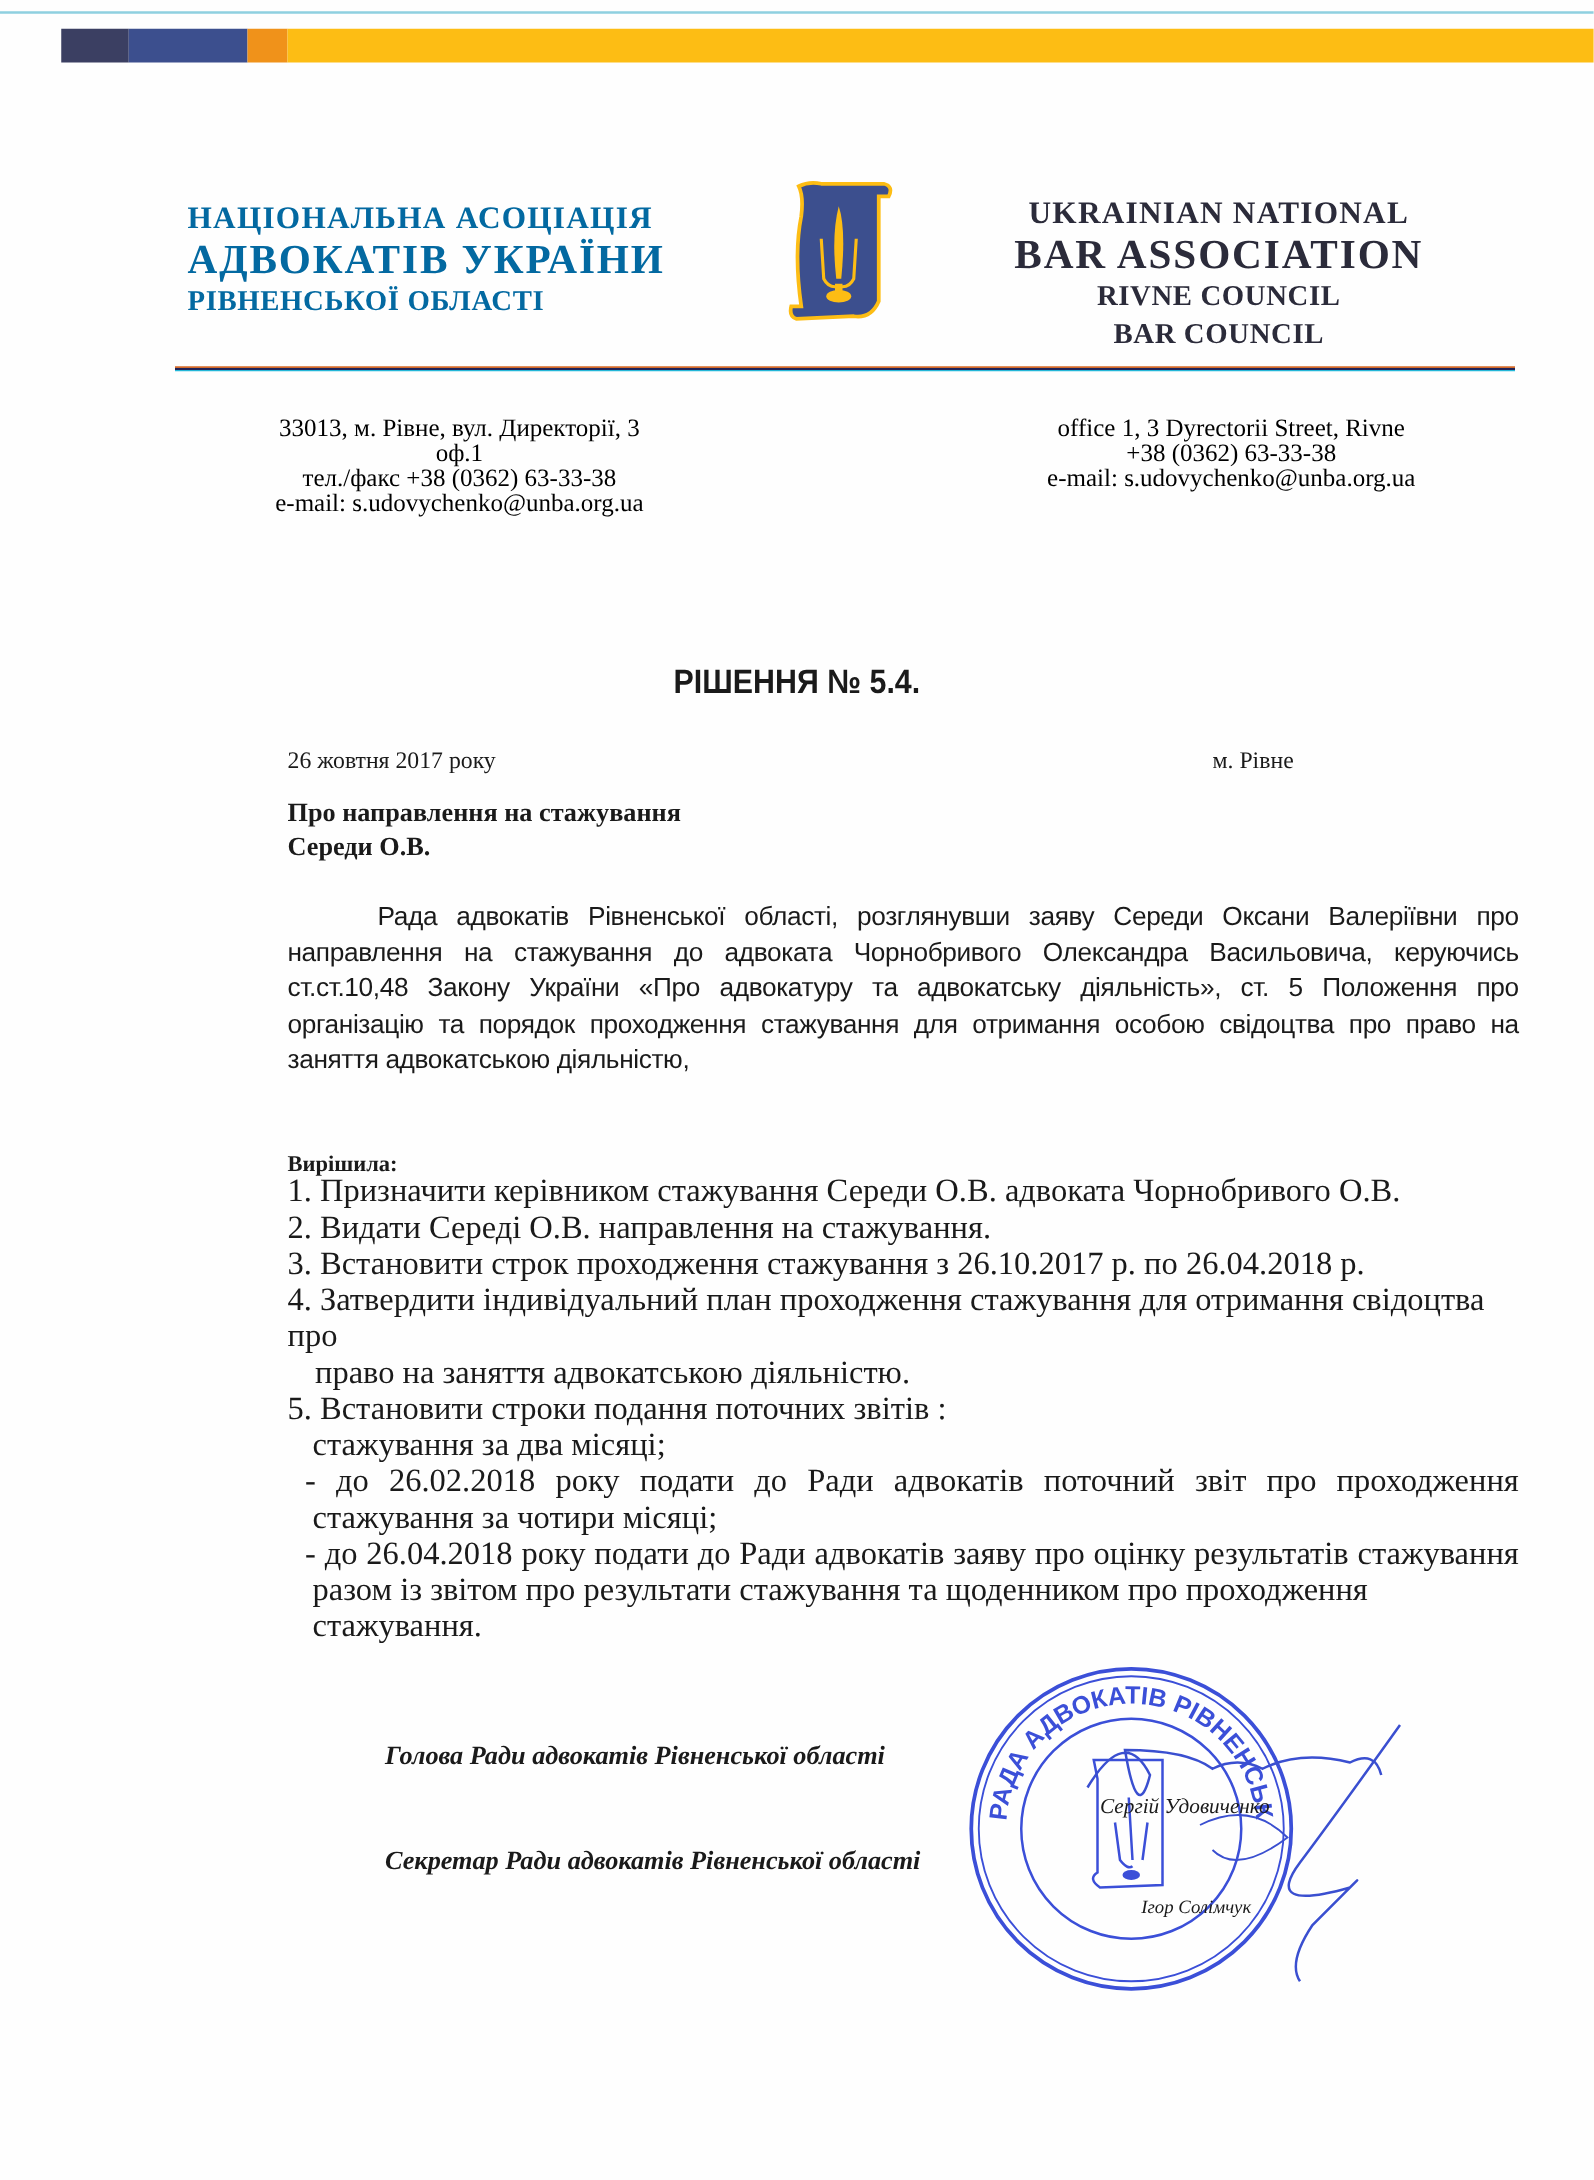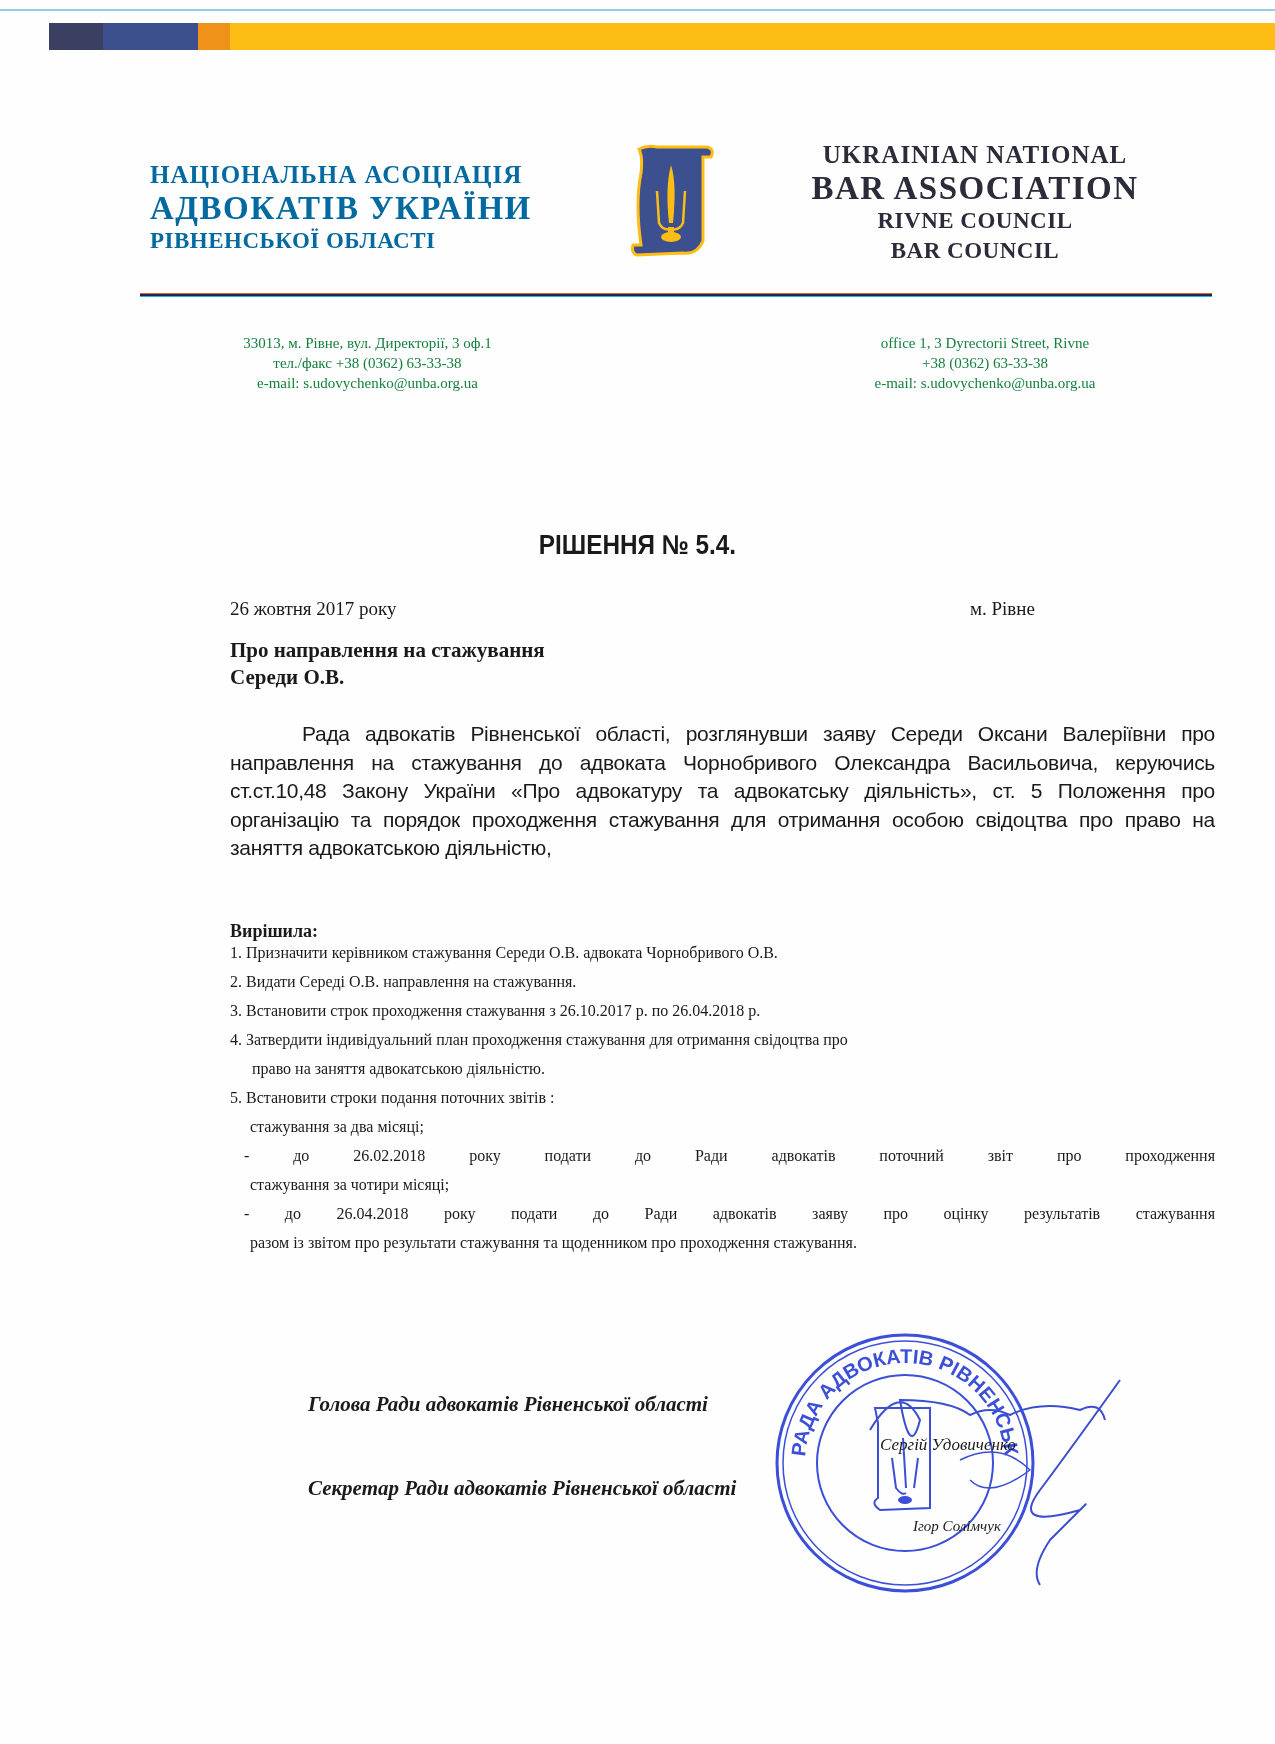--- a/index.html
+++ b/index.html
@@ -10,50 +10,50 @@
   }
   .topline { position: absolute; left: 0; top: 9px; width: 1275px; height: 2px; background: #8fd0e0; }
   .stripe { position: absolute; left: 49px; top: 23px; height: 27px; display: flex; width: 1226px; }
   .stripe div { height: 100%; }
   .s1 { width: 54px; background: #3b3f62; }
   .s2 { width: 95px; background: #3c4f8e; }
   .s3 { width: 32px; background: #f0921a; }
   .s4 { flex: 1; background: #fdbd14; }
 
   .hdr-left { position: absolute; left: 150px; top: 140px; width: 450px; text-align: left; color: #0369a1; margin-top: 20px; }
-  .hdr-right { position: absolute; left: 805px; top: 140px; width: 340px; text-align: center; color: #2b2b3a; }
+  .hdr-right { position: absolute; left: 805px; top: 156px; width: 340px; text-align: center; color: #2b2b3a; }
   .h1 { font-size: 25px; font-weight: bold; letter-spacing: 1px; line-height: 30px; }
   .h2 { font-size: 33px; font-weight: bold; letter-spacing: 1.5px; line-height: 36px; }
   .h3 { font-size: 23px; font-weight: bold; letter-spacing: 0.5px; line-height: 30px; }
   .hdr-right .h1 { font-size: 25px; }
 
   .logo { position: absolute; left: 627px; top: 143px; width: 90px; height: 120px; }
 
   .divider { position: absolute; left: 140px; top: 293px; width: 1072px; height: 4px;
     background: linear-gradient(#d46a2a 0, #d46a2a 1px, #1f2358 1px, #1f2358 3px, #23b7d8 3px); }
 
-  .addr { position: absolute; top: 333px; font-size: 15px; line-height: 20px; text-align: center; color: #15803d; }
+  .addr { position: absolute; top: 333px; font-size: 20px; line-height: 20px; text-align: center; color: #000000; }
   .addr-left { left: 205px; width: 325px; }
   .addr-right { left: 825px; width: 320px; }
 
   .title { position: absolute; left: 0; width: 1275px; top: 530px; text-align: center;
     font-size: 27px; font-weight: bold; font-family: "Liberation Sans", sans-serif; transform: scaleX(0.9); }
 
   .dateline { position: absolute; top: 598px; font-size: 19px; }
   .date { left: 230px; }
   .city { left: 970px; }
 
   .subject { position: absolute; left: 230px; top: 637px; font-size: 21px; font-weight: bold; line-height: 27px; }
 
   .body-p { position: absolute; left: 230px; top: 720px; width: 985px; font-size: 21px; line-height: 28.5px;
     text-align: justify; text-indent: 72px; font-family: "Liberation Sans", sans-serif; letter-spacing: -0.3px; }
 
   .resolved { position: absolute; left: 230px; top: 921px; font-size: 18px; font-weight: bold; }
 
-  .list { position: absolute; left: 230px; top: 938px; width: 985px; font-size: 16px; line-height: 29px; }
+  .list { position: absolute; left: 230px; top: 938px; width: 985px; font-size: 26px; line-height: 29px; }
   .list .item { }
   .list .cont { padding-left: 22px; }
   .list .sub { padding-left: 14px; text-align: justify; text-align-last: justify; }
   .list .subcont { padding-left: 20px; }
 
   .sig { position: absolute; font-style: italic; font-weight: bold; font-size: 21px; }
   .sig1 { left: 308px; top: 1392px; }
   .sig2 { left: 308px; top: 1476px; }
   .name1 { left: 880px; top: 1435px; font-weight: normal; font-size: 17px; }
   .name2 { left: 913px; top: 1518px; font-weight: normal; font-size: 15px; }

